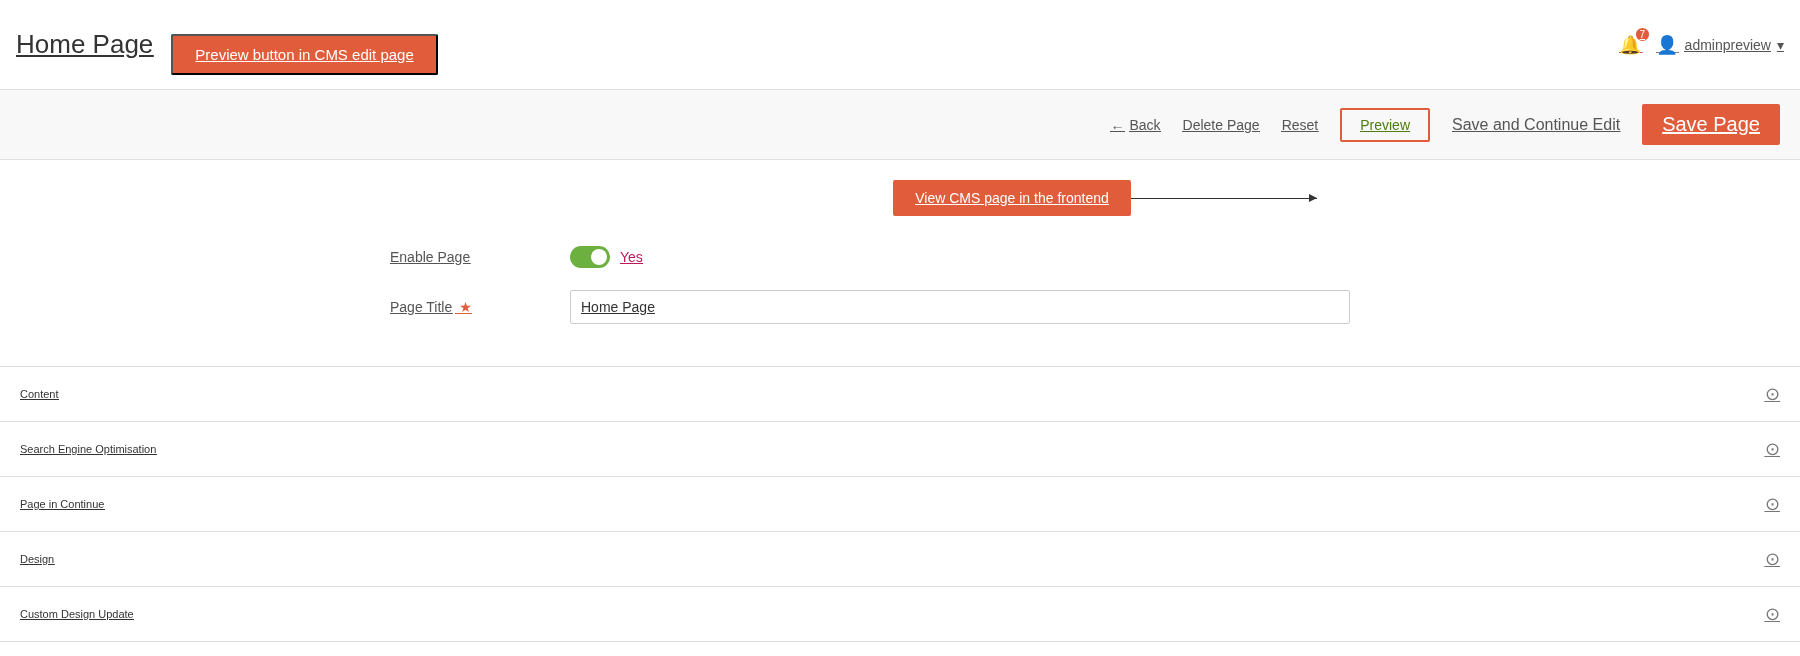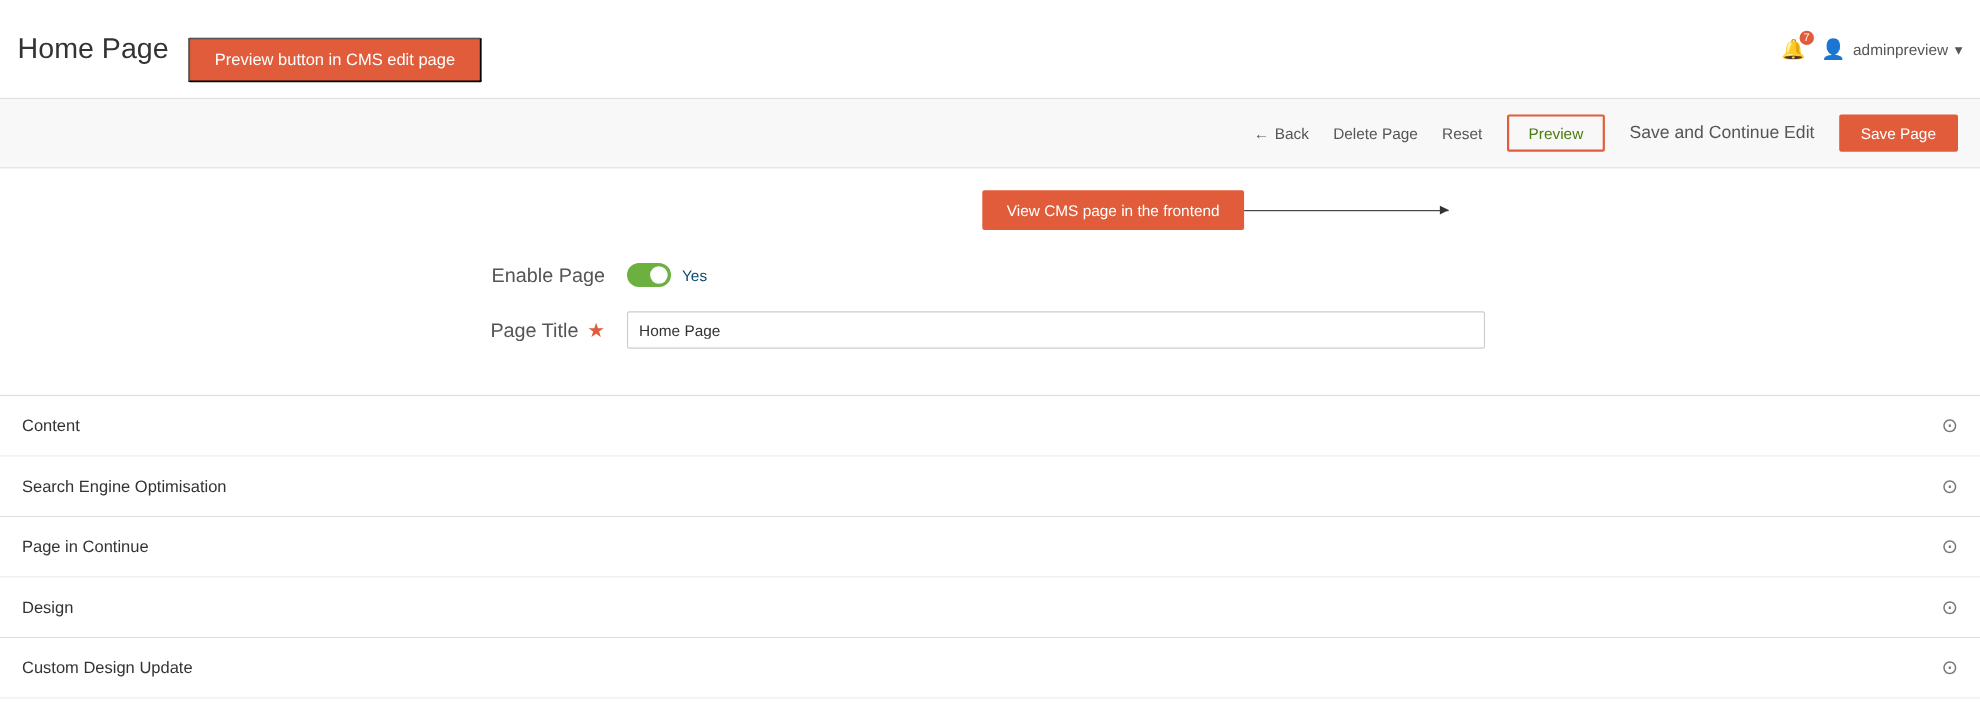--- a/index.html
+++ b/index.html
@@ -1,15 +1,15 @@
 <!DOCTYPE html>
 <html><head>
   <meta charset="utf-8">
   <style>
-    * { box-sizing: border-box; margin: 0; padding: 0; }
+    * { box-sizing: border-box; margin: 0; padding: 0; text-decoration: underline; }
     body { font-family: 'Segoe UI', Arial, sans-serif; font-size: 14px; color: #333; background: #fff; }
 
     
     .top-bar {
       display: flex;
       align-items: center;
       padding: 14px 16px;
       background: #fff;
       border-bottom: 1px solid #e0e0e0;
       position: relative;
@@ -98,21 +98,21 @@
       cursor: pointer;
       font-size: 16px;
       color: #555;
     }
     .btn-save-page {
       background: #e05c3a;
       color: #fff;
       border: none;
       padding: 9px 20px;
       cursor: pointer;
-      font-size: 14px;
+      font-size: 20px;
       border-radius: 2px;
     }
 
     
     .tooltip-area {
       position: relative;
       display: flex;
       justify-content: center;
       padding: 20px 0 10px 4px;
     }
@@ -149,23 +149,23 @@
       max-width: 1100px;
       margin: 0 auto;
     }
     .form-row {
       display: flex;
       align-items: center;
       margin-bottom: 22px;
     }
     .form-label {
       width: 180px;
-      text-align: right;
-      padding-right: 20px;
-      font-size: 18px;
+      text-align: left;
+      padding-right: 10px;
+      font-size: 14px;
       color: #555;
     }
     .required-star {
       color: #e05c3a;
       margin-left: 3px;
     }
     .toggle-wrap {
       display: flex;
       align-items: center;
       gap: 10px;
@@ -182,21 +182,21 @@
       position: absolute;
       right: 3px;
       top: 3px;
       width: 16px;
       height: 16px;
       background: #fff;
       border-radius: 50%;
     }
     .toggle-label {
       font-size: 14px;
-      color: #0c4a6e;
+      color: #be185d;
     }
     .text-input {
       flex: 1;
       max-width: 780px;
       border: 1px solid #ccc;
       padding: 8px 10px;
       font-size: 14px;
       color: #333;
       border-radius: 2px;
       outline: none;
@@ -212,21 +212,21 @@
     }
     .accordion-header {
       display: flex;
       align-items: center;
       justify-content: space-between;
       padding: 16px 20px;
       cursor: pointer;
       background: #fff;
     }
     .accordion-title {
-      font-size: 15px;
+      font-size: 11px;
       color: #333;
       font-weight: 400;
     }
     .chevron-icon {
       font-size: 18px;
       color: #777;
     }
   </style>
 </head>
 <body>

